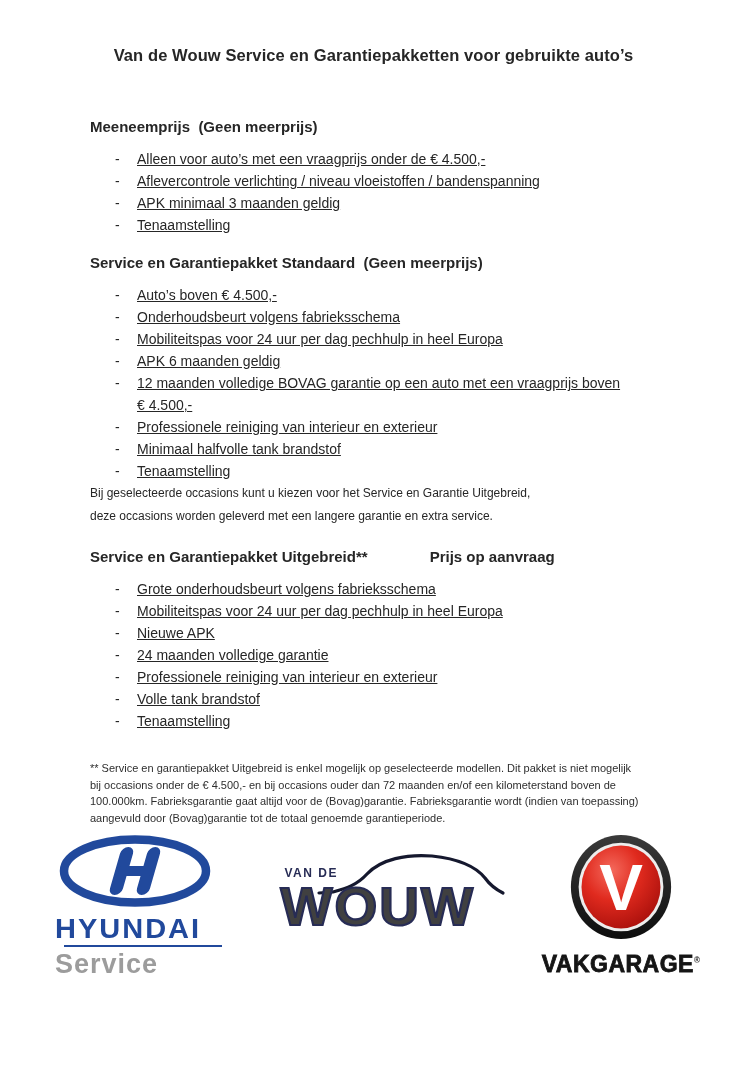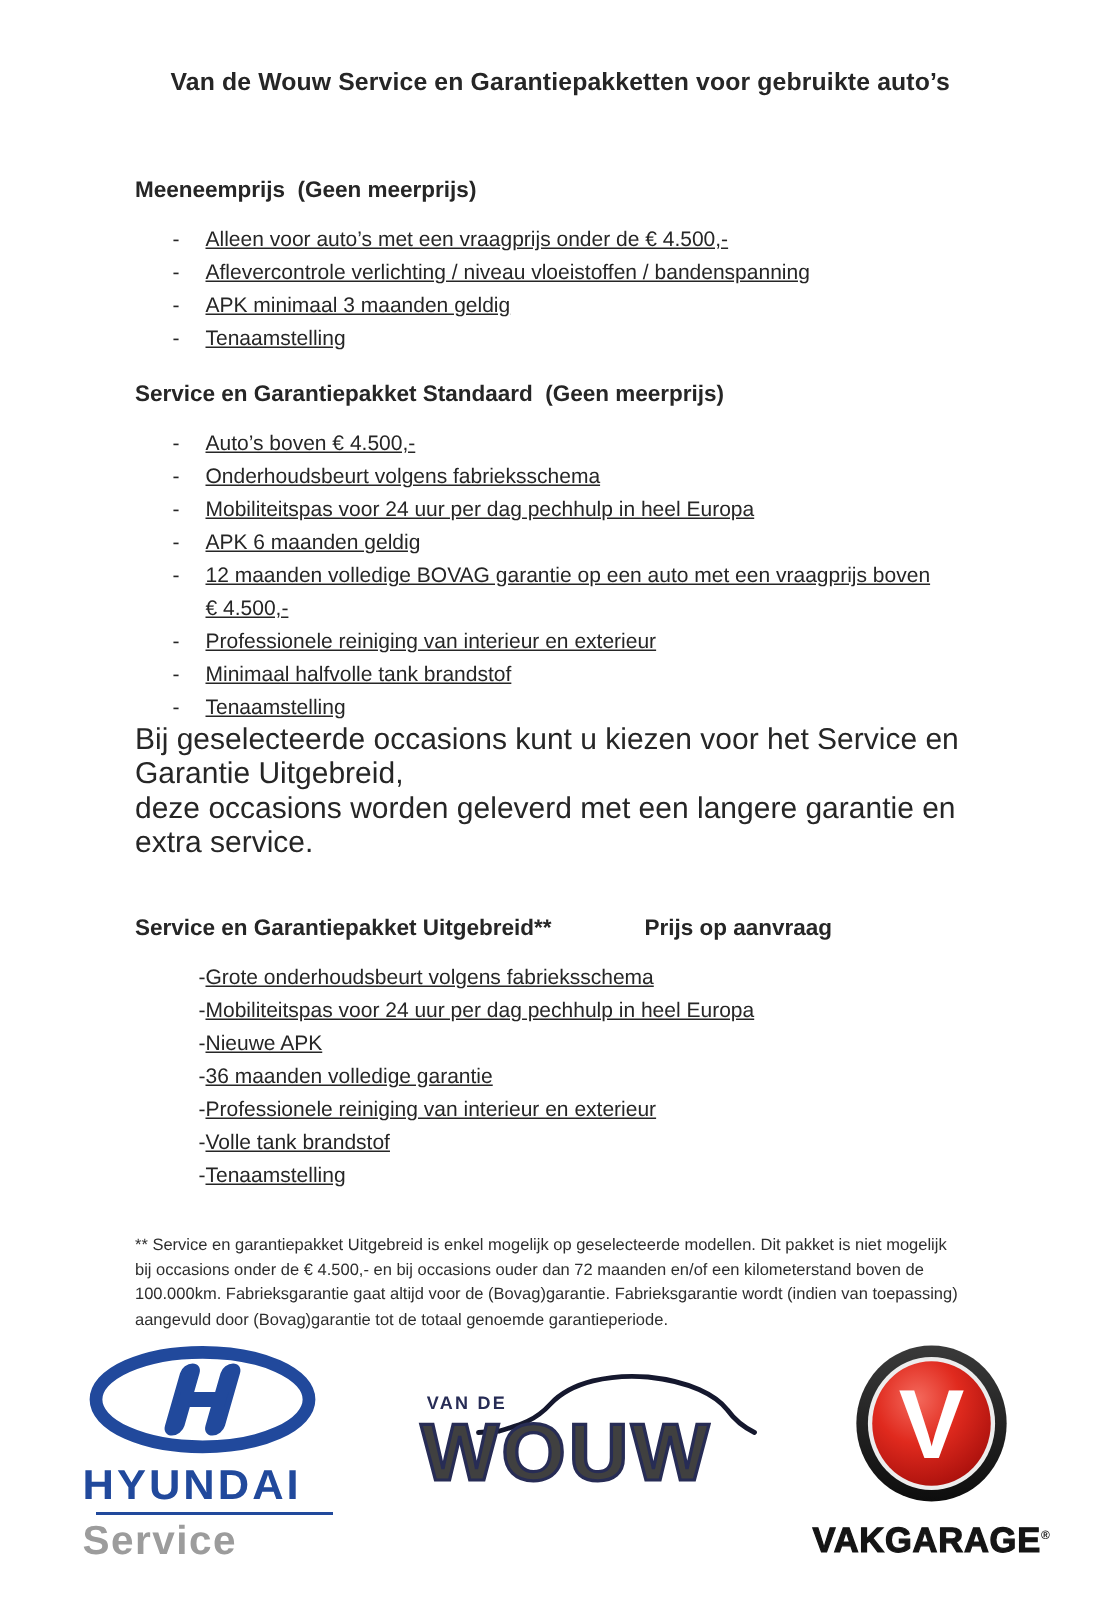--- a/index.html
+++ b/index.html
@@ -22,23 +22,23 @@
   .heading-row{display:flex;gap:62px;}
   ul.dash-list{list-style:none;margin:12px 0 0 0;padding:0 0 0 25px;}
   ul.dash-list li{
     display:flex;align-items:flex-start;
     font-size:14px;line-height:22px;
   }
   .dash{width:22px;flex:0 0 22px;}
   .li-text{white-space:pre-line;text-decoration:underline;}
   .gap-after-list1{margin-top:18px;}
   .gap-after-list2{margin-top:32px;}
-  .gap-after-par{margin-top:36px;text-align:right;}
+  .gap-after-par{margin-top:20px;}
   .paragraph{
-    font-size:20px;line-height:23px;white-space:pre-line;margin:0;
+    font-size:12px;line-height:23px;white-space:pre-line;margin:0;
   }
   .footnote{
     margin:28px -40px 0 0;
     font-size:11px;line-height:16.5px;color:#2e2e2e;
     white-space:pre-line;
   }
   
   .logos{
     margin:8px 0 0 -35px;width:650px;
     display:flex;justify-content:space-between;align-items:flex-start;
@@ -160,21 +160,21 @@
       <li>
           <span class="dash">-</span>
           <span class="li-text">Mobiliteitspas voor 24 uur per dag pechhulp in heel Europa</span>
         </li>
       <li>
           <span class="dash">-</span>
           <span class="li-text">Nieuwe APK</span>
         </li>
       <li>
           <span class="dash">-</span>
-          <span class="li-text">36 maanden volledige garantie</span>
+          <span class="li-text">24 maanden volledige garantie</span>
         </li>
       <li>
           <span class="dash">-</span>
           <span class="li-text">Professionele reiniging van interieur en exterieur</span>
         </li>
       <li>
           <span class="dash">-</span>
           <span class="li-text">Volle tank brandstof</span>
         </li>
       <li>

